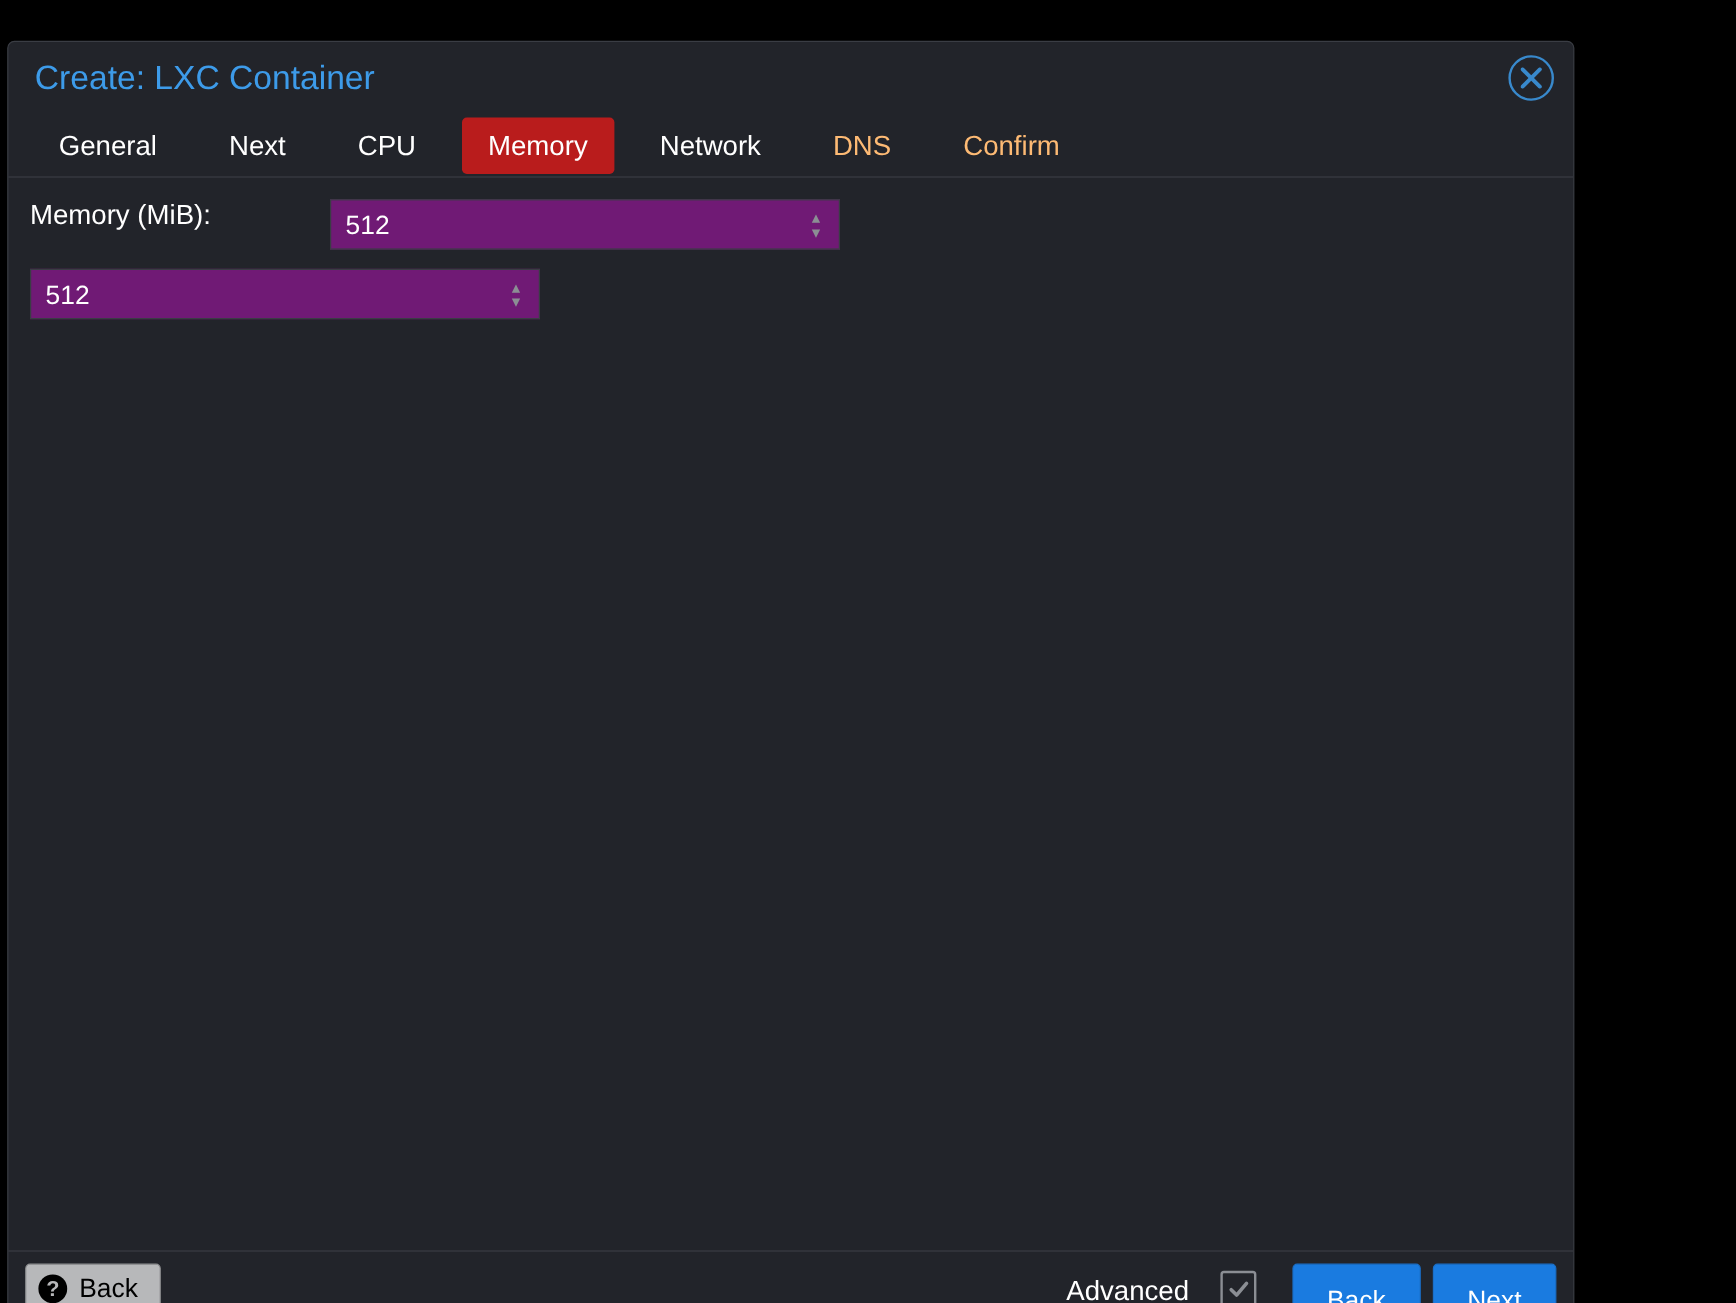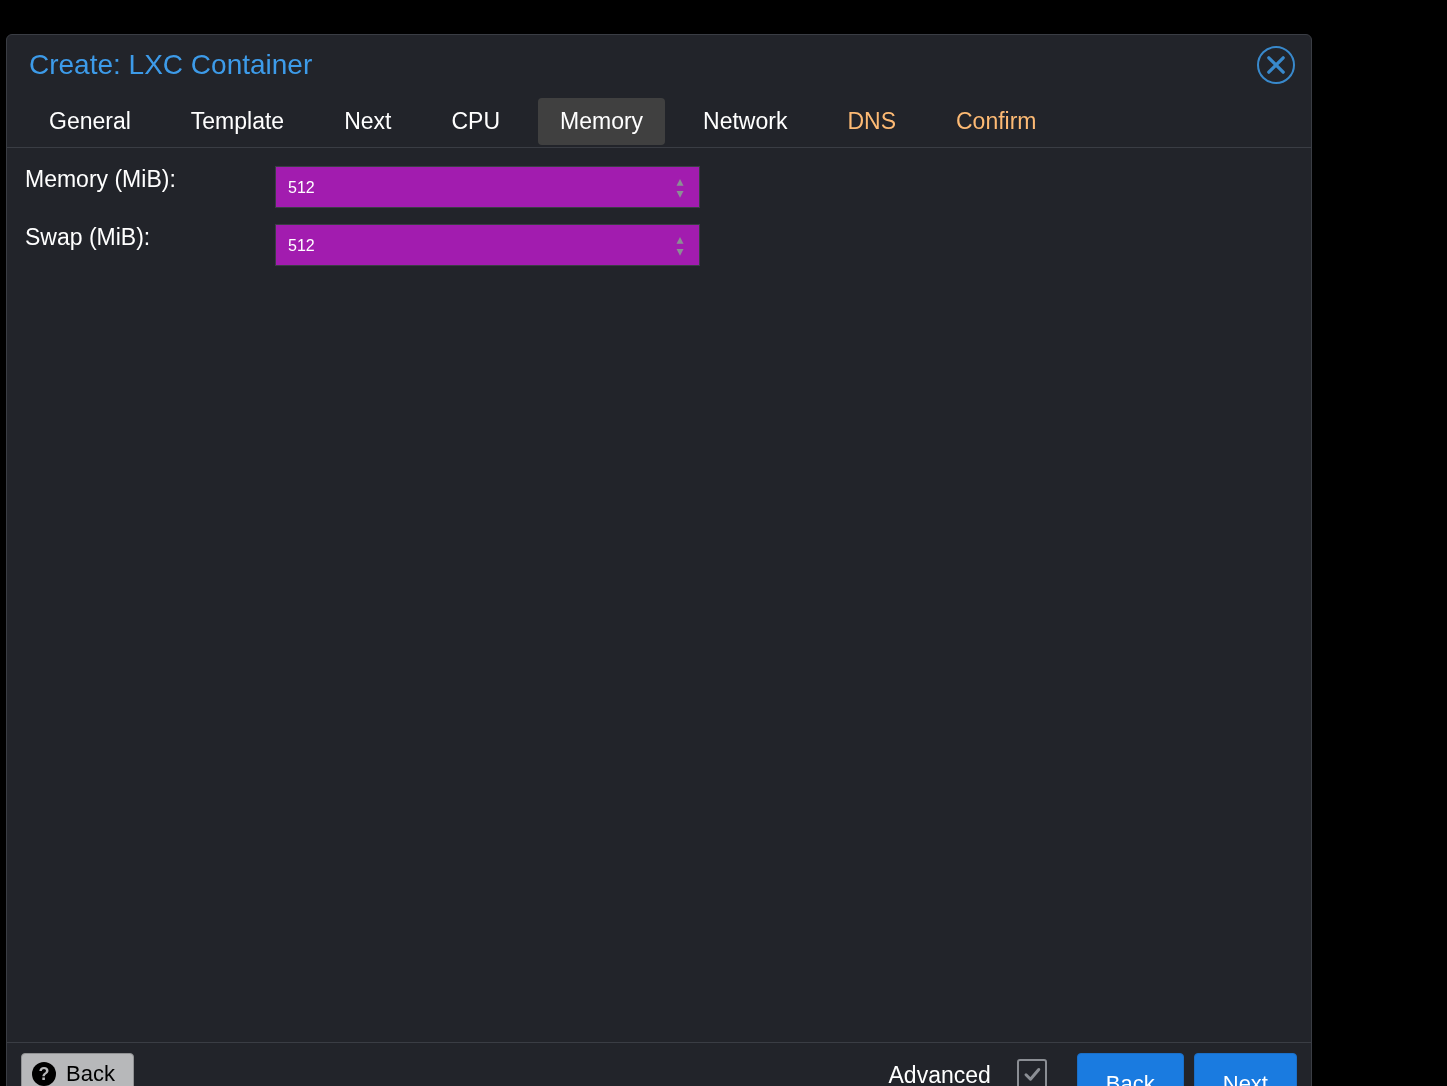--- a/index.html
+++ b/index.html
@@ -62,21 +62,21 @@
     border-bottom: 1px solid #3a3d44;
   }
   .tab {
     padding: 10px 22px;
     font-size: 23px;
     color: #ffffff;
     border-radius: 4px;
     cursor: pointer;
   }
   .tab.active {
-    background: #404040;
+    background: #b91c1c;
     color: #fff;
   }
   .tab.disabled {
     color: #fdba74;
     cursor: default;
   }
 
   .dialog-body {
     flex: 1;
     padding: 18px 18px;
@@ -95,24 +95,24 @@
   }
   .spinner-wrap {
     position: relative;
     width: 425px;
     height: 42px;
   }
   .spinner-input {
     box-sizing: border-box;
     width: 100%;
     height: 100%;
-    background: #a21caf;
+    background: #701a75;
     border: 1px solid #3a3d44;
     color: #ffffff;
-    font-size: 16px;
+    font-size: 22px;
     padding: 4px 42px 2px 12px;
     outline: none;
     -moz-appearance: textfield;
   }
   .spinner-input::-webkit-outer-spin-button,
   .spinner-input::-webkit-inner-spin-button {
     -webkit-appearance: none;
     margin: 0;
   }
   .spinner-arrows {
@@ -211,21 +211,20 @@
     <div class="close-btn">
       <svg viewBox="0 0 10 10">
         <line x1="1" y1="1" x2="9" y2="9" stroke="currentColor" stroke-width="1.8" stroke-linecap="round"></line>
         <line x1="9" y1="1" x2="1" y2="9" stroke="currentColor" stroke-width="1.8" stroke-linecap="round"></line>
       </svg>
     </div>
   </div>
 
   <div class="tabbar">
     <div class="tab">General</div>
-    <div class="tab">Template</div>
     <div class="tab">Next</div>
     <div class="tab">CPU</div>
     <div class="tab active">Memory</div>
     <div class="tab">Network</div>
     <div class="tab disabled">DNS</div>
     <div class="tab disabled">Confirm</div>
   </div>
 
   <div class="dialog-body">
 
@@ -234,21 +233,20 @@
       <div class="spinner-wrap">
         <input class="spinner-input" type="text" value="512" style="">
         <div class="spinner-arrows">
           <span class="arrow-up">▴</span>
           <span class="arrow-down">▾</span>
         </div>
       </div>
     </div>
 
     <div class="form-row">
-      <div class="form-label">Swap (MiB):</div>
       <div class="spinner-wrap">
         <input class="spinner-input" type="text" value="512" style="">
         <div class="spinner-arrows">
           <span class="arrow-up">▴</span>
           <span class="arrow-down">▾</span>
         </div>
       </div>
     </div>
 
   </div>

